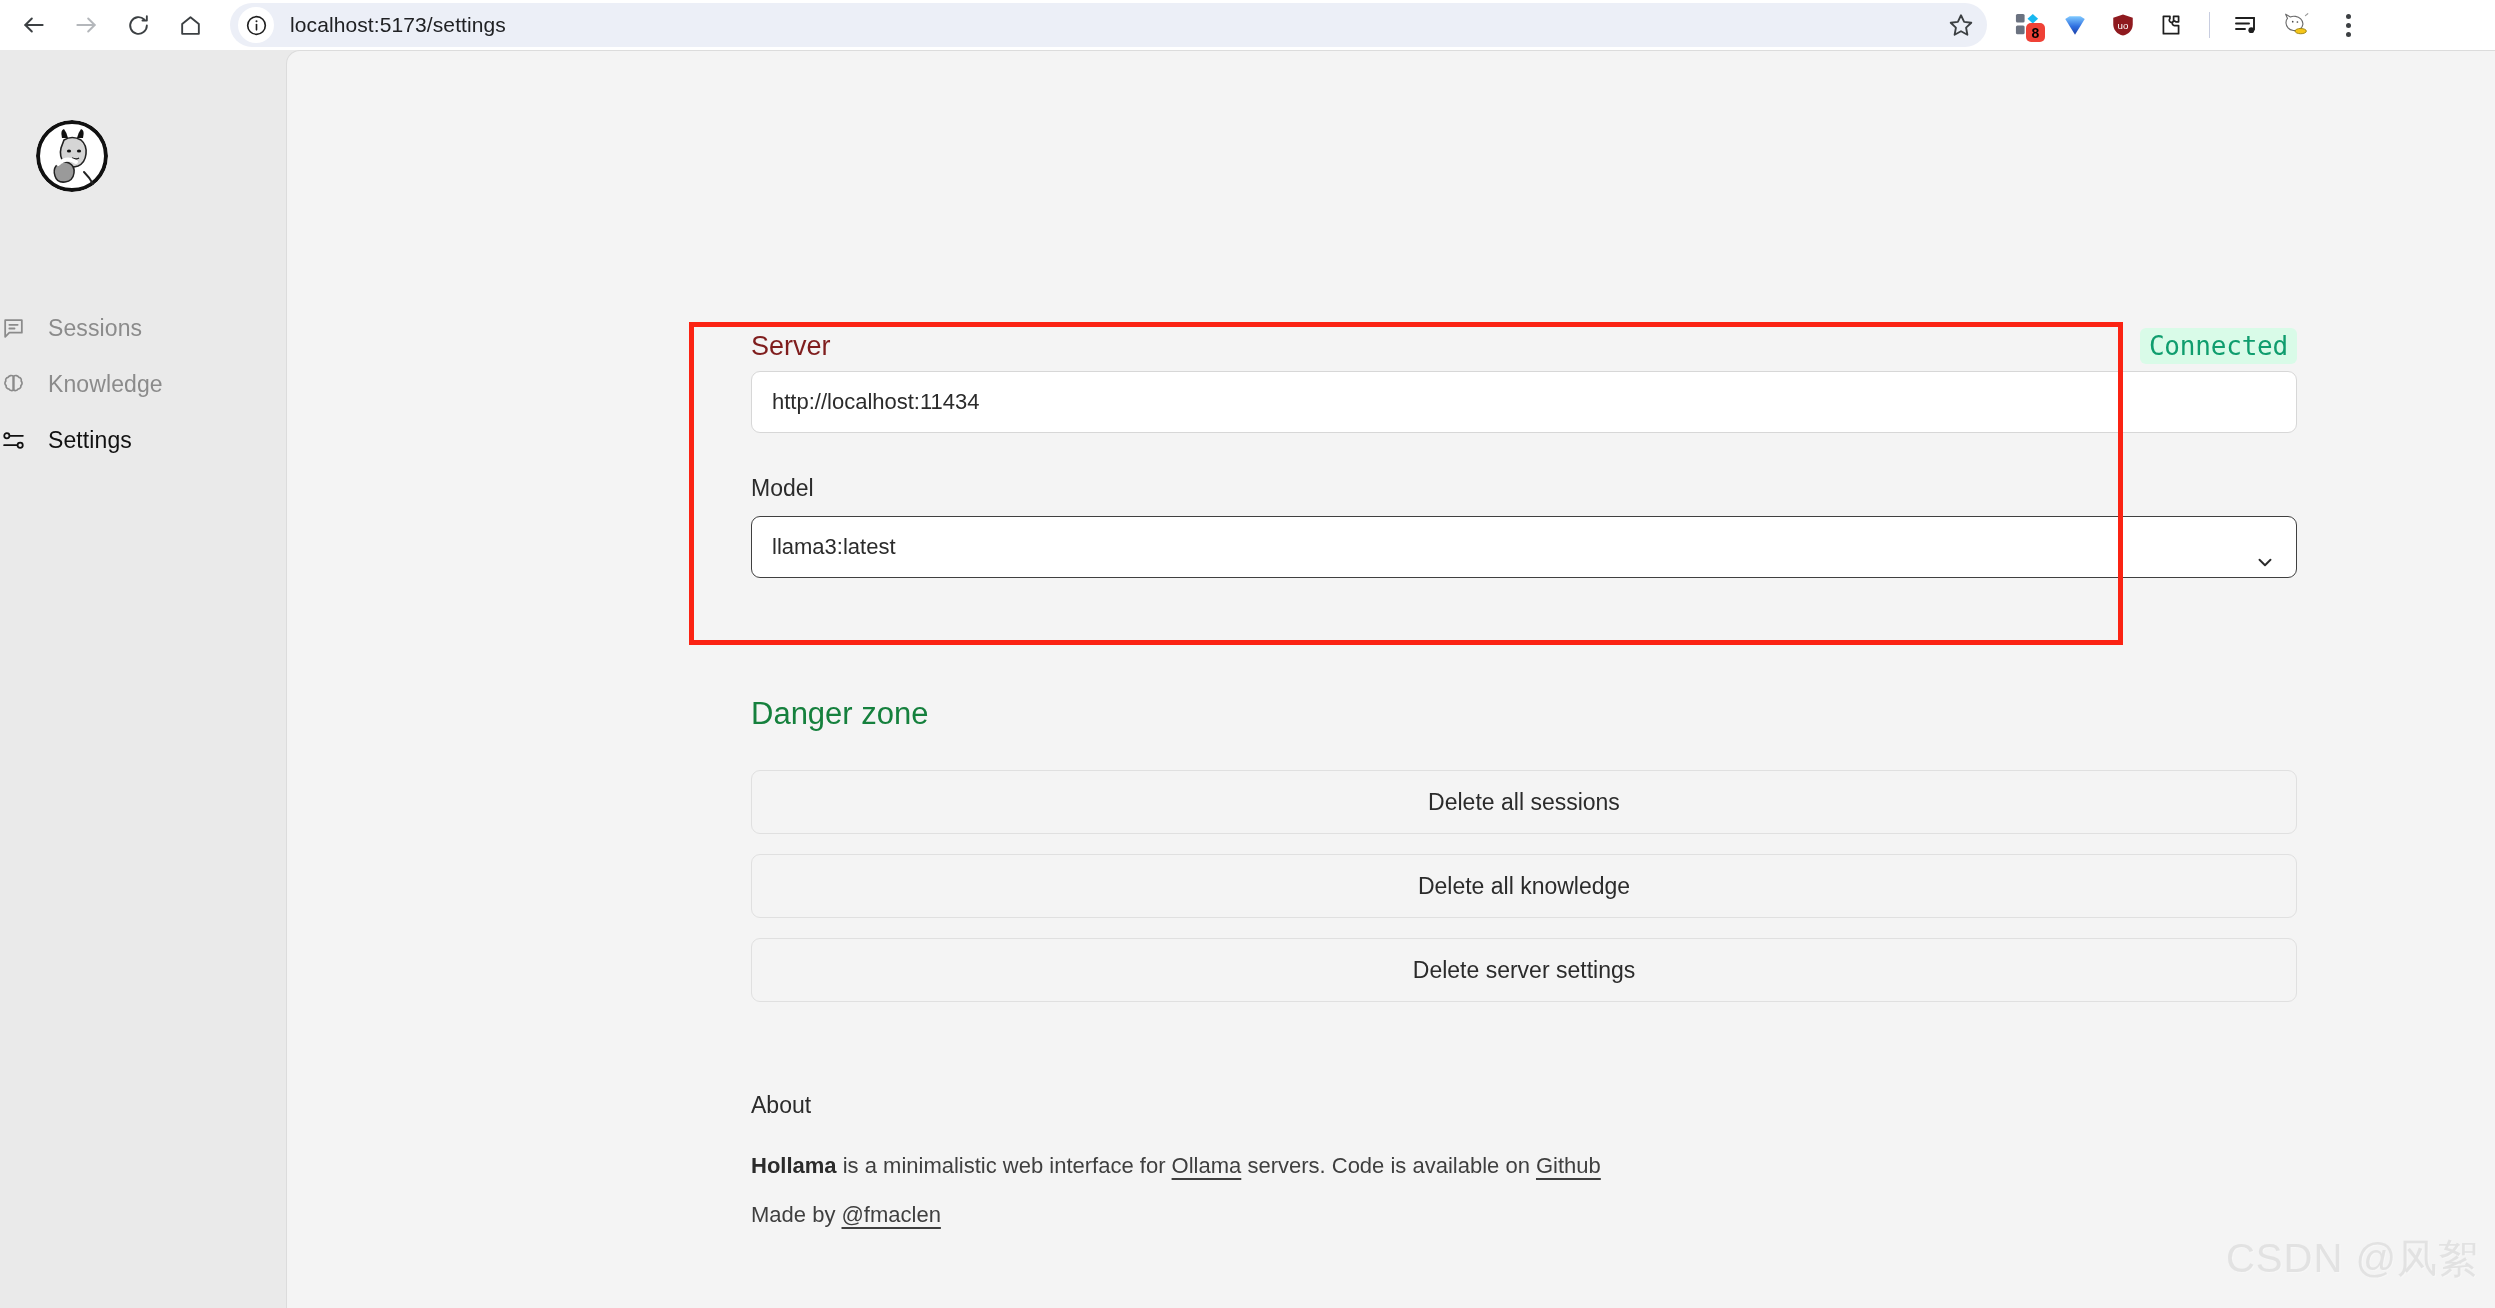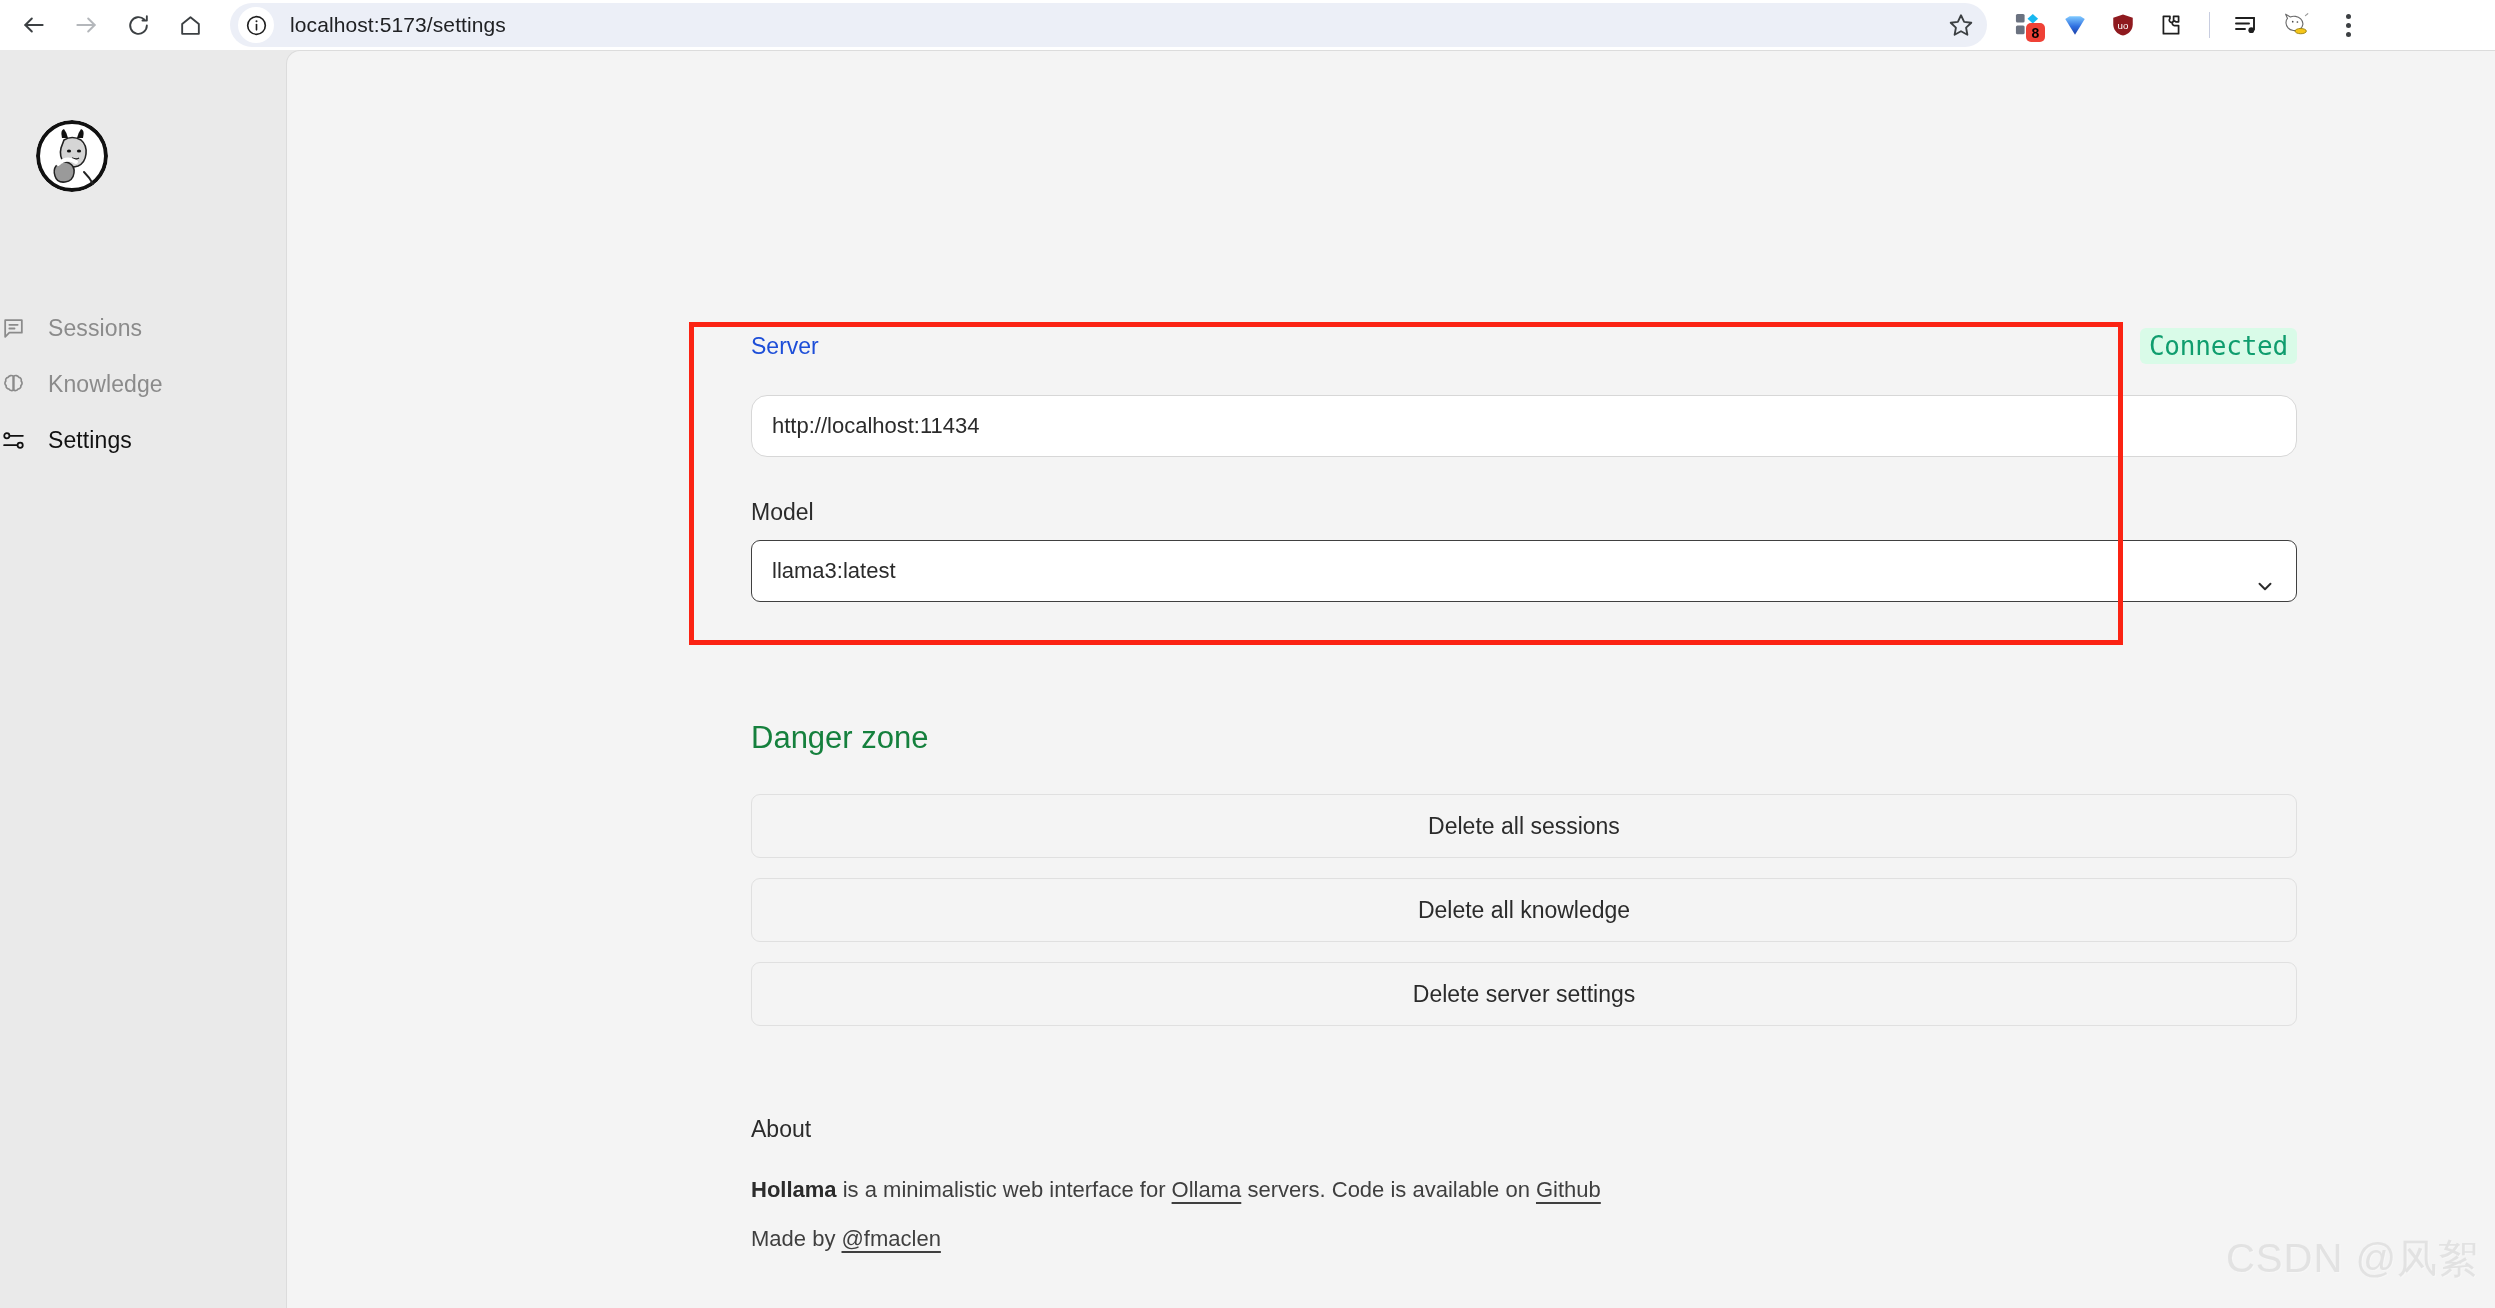--- a/index.html
+++ b/index.html
@@ -142,45 +142,45 @@
     width: 1608px;
   }
 
   
   .section-header {
     display: flex; align-items: center; justify-content: space-between;
     height: 34px;
     padding: 0 31px;
   }
   .section-title {
-    font-size: 23px;
-    color: #1d4ed8;
+    font-size: 27px;
+    color: #7f1d1d;
   }
   .status-badge {
     font-family: "DejaVu Sans Mono", monospace;
     font-size: 26px;
     color: #0f9d6e;
     background: #d9fbe8;
     border-radius: 6px;
     padding: 5px 9px 5px 9px;
     line-height: 1;
     letter-spacing: -0.2px;
   }
   .field-wrap { padding: 0 31px; }
   .text-input {
     width: 100%;
     height: 62px;
     background: #ffffff;
     border: 1px solid #d7d7d7;
-    border-radius: 16px;
+    border-radius: 9px;
     font-size: 22px;
     color: #2b2b2b;
     padding: 0 20px;
     font-family: "Liberation Sans", sans-serif;
-    margin-top: 32px;
+    margin-top: 8px;
   }
   .field-label {
     font-size: 23px;
     color: #2b2b2b;
     padding: 0 31px;
     margin-top: 42px;
   }
   .select-wrap { position: relative; padding: 0 31px; }
   .select-box {
     width: 100%;

